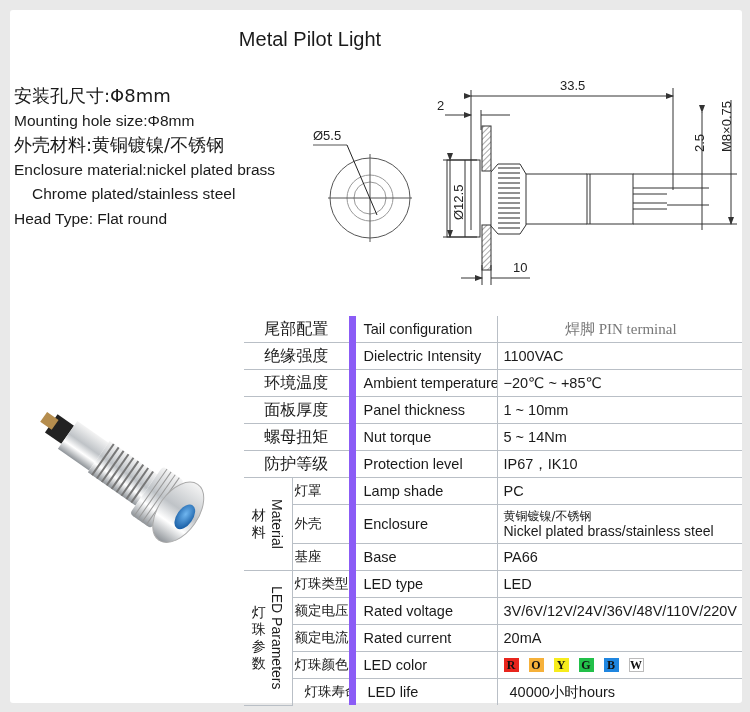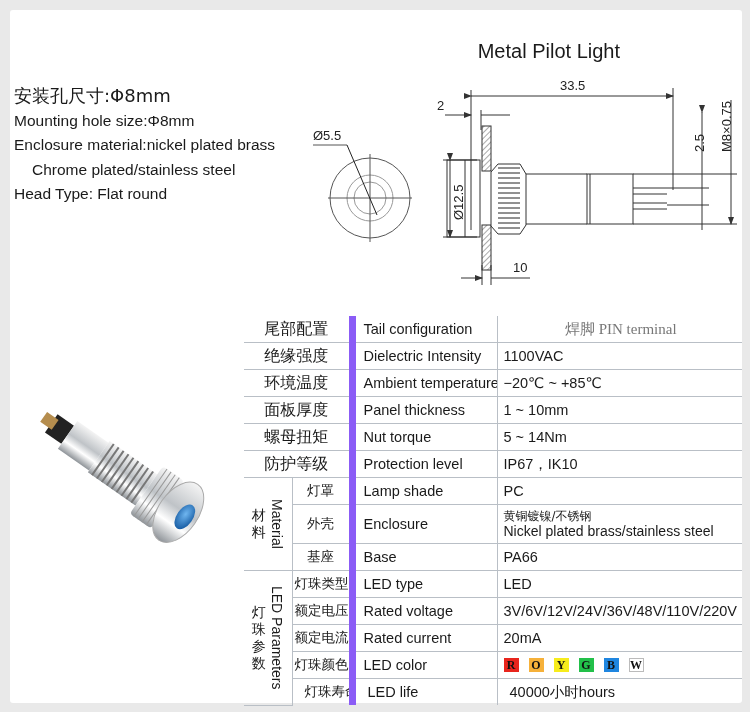--- a/index.html
+++ b/index.html
@@ -1,21 +1,21 @@
 <!DOCTYPE html>
 <html><head>
 <meta charset="utf-8">
 <style>
   html, body { margin: 0; padding: 0; }
   body {
     width: 750px; height: 712px; background: #e9e9e9; position: relative; overflow: hidden;
     font-family: "Liberation Sans", "DejaVu Sans", sans-serif; color: #111;
   }
   .card { position: absolute; left: 10px; top: 10px; width: 732px; height: 693px; background: #fff; border-radius: 3px; }
-  .title { position: absolute; left: 0; width: 620px; top: 40px; text-align: right; font-size: 20px; color: #1a1a1a; }
+  .title { position: absolute; left: 0; width: 620px; top: 28px; text-align: center; font-size: 20px; color: #1a1a1a; }
   .spec-list { position: absolute; left: 14px; top: 84px; font-size: 15.5px; line-height: 24.6px; color: #1a1a1a; }
   .spec-list div { white-space: nowrap; }
   .spec-list .indent { padding-left: 18px; }
   .spec-list .cn { font-family: "DejaVu Sans", sans-serif; font-size: 18px; }
 
   .drawing { position: absolute; left: 295px; top: 60px; width: 455px; height: 235px; }
   .drawing svg text { font-family: "Liberation Sans", sans-serif; font-size: 13px; fill: #222; }
 
   .photo { position: absolute; left: 20px; top: 370px; width: 210px; height: 210px; }
 
@@ -25,40 +25,41 @@
   }
   table.specs td {
     border-bottom: 1px solid #b9bfc6; padding: 0 4px; height: 26px; white-space: nowrap; overflow: hidden;
     vertical-align: middle; color: #1a1a1a;
   }
   table.specs tr:last-child td { border-bottom: none; padding-left: 12px; }
   table.specs td.cn { text-align: center; font-family: "DejaVu Sans", sans-serif; font-size: 16px; }
   table.specs td.en { border-left: 7px solid #8b5cf6; padding-left: 8px; }
   table.specs td.val { border-left: 1px solid #b9bfc6; padding-left: 6px; }
   table.specs td.grp { border-right: 1px solid #b9bfc6; padding: 0; position: relative; }
-  table.specs td.sub { text-align: center; font-family: "DejaVu Sans", sans-serif; font-size: 13.5px; padding: 0 2px; }
+  table.specs td.sub { font-family: "DejaVu Sans", sans-serif; font-size: 13.5px; padding: 0 2px; }
   table.specs td.val.serif { font-family: "Liberation Serif", serif; color: #777; font-size: 15px; text-align: center; }
   .twoline { line-height: 15px; font-size: 14px; }
   .grp-wrap { display: flex; align-items: center; justify-content: center; height: 100%; gap: 2px; }
   .grp-cn { font-family: "DejaVu Sans", sans-serif; font-size: 14px; line-height: 17px; width: 16px; text-align: center; }
   .grp-en { writing-mode: vertical-rl; font-size: 14px; line-height: 16px; }
   .swatches { display: flex; gap: 10px; align-items: center; }
   .sw { width: 15px; height: 14px; display: inline-flex; align-items: center; justify-content: center; font-family: "Liberation Serif", serif; font-size: 12px; font-weight: bold; color: #111; }
   .sw.w { border: 1px solid #bbb; width: 13px; height: 12px; }
 </style>
 </head>
 <body>
 
 <div class="card"></div>
 
 <div class="title">Metal Pilot Light</div>
 
 <div class="spec-list">
   <div class="cn">安装孔尺寸:Φ8mm</div>
   <div>Mounting hole size:Φ8mm</div>
+  <div class="cn">外壳材料:黄铜镀镍/不锈钢</div>
   <div>Enclosure material:nickel plated brass</div>
   <div class="indent">Chrome plated/stainless steel</div>
   <div>Head Type: Flat round</div>
 </div>
 
 <div class="drawing">
   <svg width="455" height="235" viewBox="0 0 455 235">
     <defs>
       <pattern id="hatch" width="4" height="4" patternUnits="userSpaceOnUse" patternTransform="rotate(45)">
         <line x1="0" y1="0" x2="0" y2="4" stroke="#555" stroke-width="1"></line>

